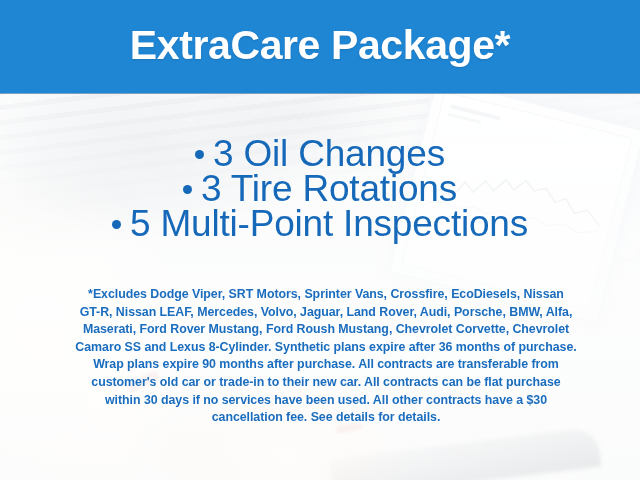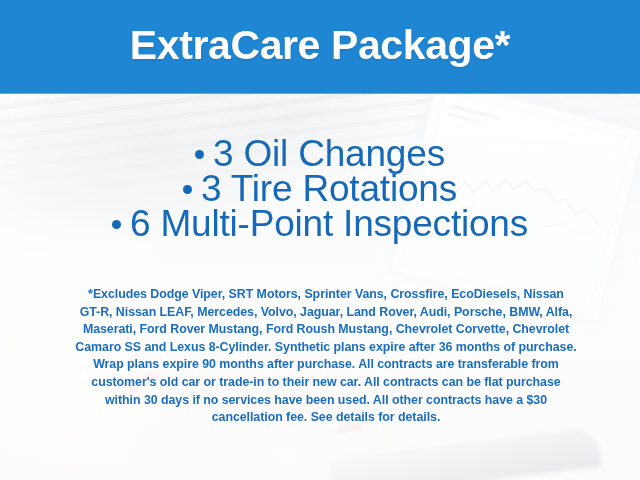--- a/index.html
+++ b/index.html
@@ -301,21 +301,21 @@
   </div>
 
   <div class="bullets">
     <div class="bullet-line">
       <span class="bullet-dot"></span><span>3 Oil Changes</span>
     </div>
     <div class="bullet-line">
       <span class="bullet-dot"></span><span>3 Tire Rotations</span>
     </div>
     <div class="bullet-line">
-      <span class="bullet-dot"></span><span>6 Multi-Point Inspections</span>
+      <span class="bullet-dot"></span><span>5 Multi-Point Inspections</span>
     </div>
   </div>
 
   <div class="fineprint">
     <div class="fine-line">*Excludes Dodge Viper, SRT Motors, Sprinter Vans, Crossfire, EcoDiesels, Nissan</div>
     <div class="fine-line">GT-R, Nissan LEAF, Mercedes, Volvo, Jaguar, Land Rover, Audi, Porsche, BMW, Alfa,</div>
     <div class="fine-line">Maserati, Ford Rover Mustang, Ford Roush Mustang, Chevrolet Corvette, Chevrolet</div>
     <div class="fine-line">Camaro SS and Lexus 8-Cylinder. Synthetic plans expire after 36 months of purchase.</div>
     <div class="fine-line">Wrap plans expire 90 months after purchase. All contracts are transferable from</div>
     <div class="fine-line">customer's old car or trade-in to their new car. All contracts can be flat purchase</div>

